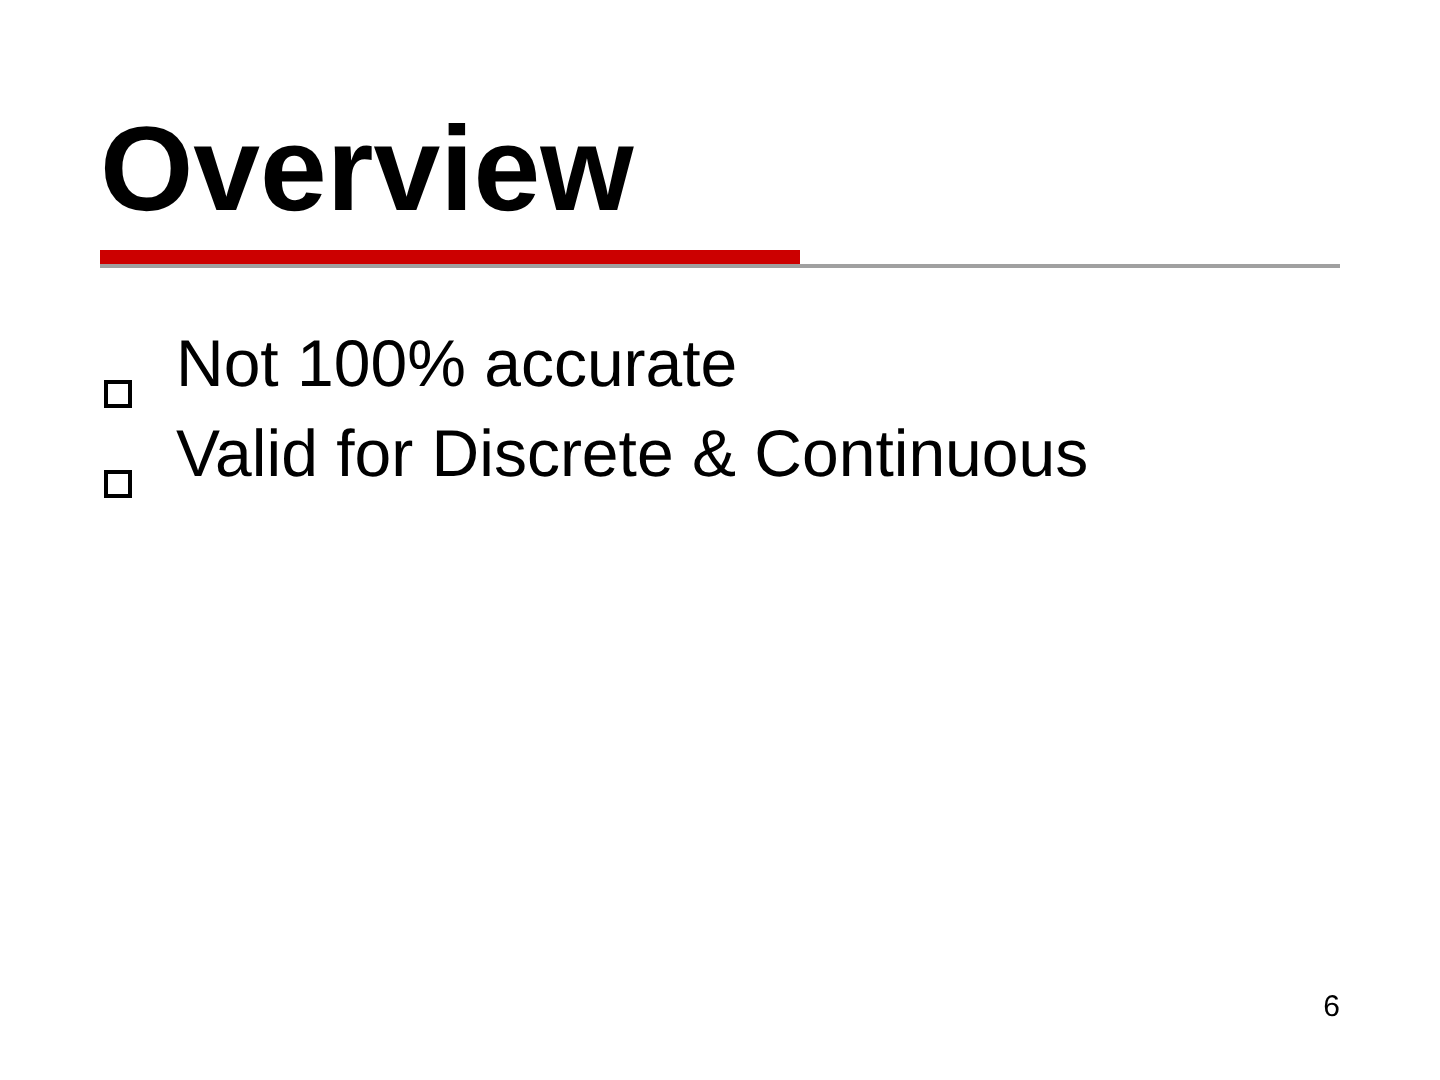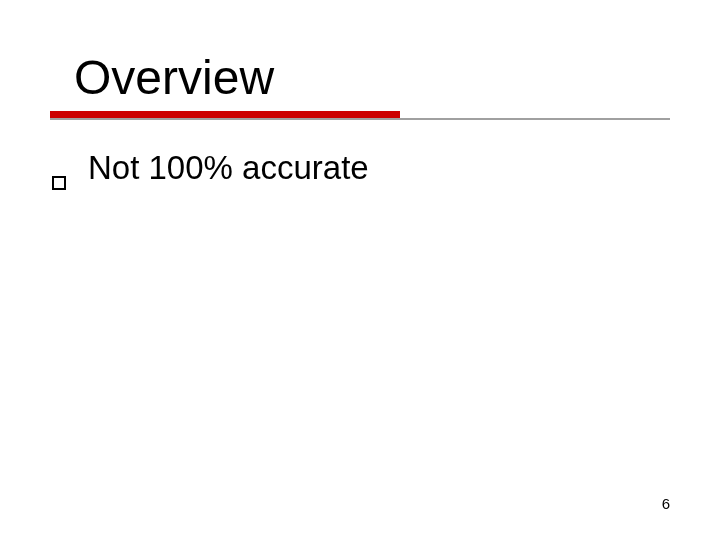--- a/index.html
+++ b/index.html
@@ -10,26 +10,25 @@
     color: #000;
     position: relative;
   }
   .slide {
     width: 720px;
     height: 540px;
     position: relative;
     padding: 50px 50px 0 50px;
   }
   .title {
-    font-size: 48px;
-    font-weight: 400;
+    font-size: 60px;
+    font-weight: 700;
     color: #000;
     margin-bottom: 6px;
     letter-spacing: 0px;
-    margin-left: 24px;
   }
   .underline-wrap {
     position: relative;
     height: 14px;
     margin-bottom: 22px;
   }
   .underline-red {
     position: absolute;
     left: 0;
     top: 0;
@@ -85,15 +84,19 @@
   <h1 class="title">Overview</h1>
   <div class="underline-wrap">
     <div class="underline-red"></div>
     <div class="underline-gray"></div>
   </div>
   <ul class="bullets">
     <li>
       <span class="bullet-marker"></span>
       <span class="bullet-text">Not 100% accurate</span>
     </li>
+    <li>
+      <span class="bullet-marker"></span>
+      <span class="bullet-text">Valid for Discrete &amp; Continuous</span>
+    </li>
   </ul>
   <div class="page-number">6</div>
 </div>
 
 </body></html>

